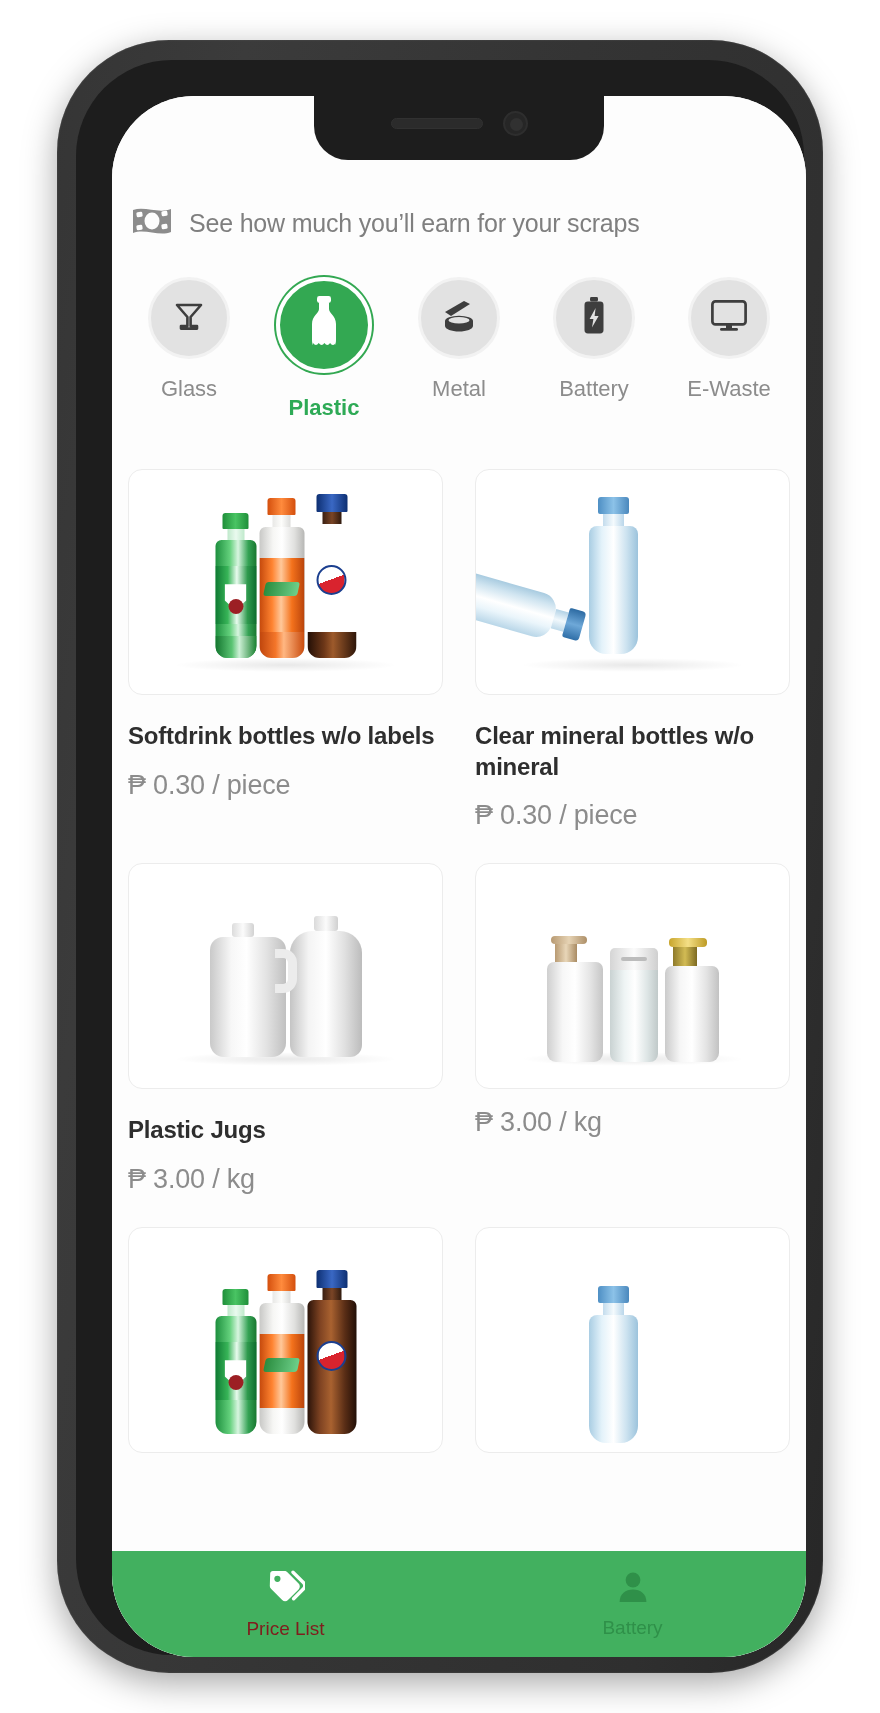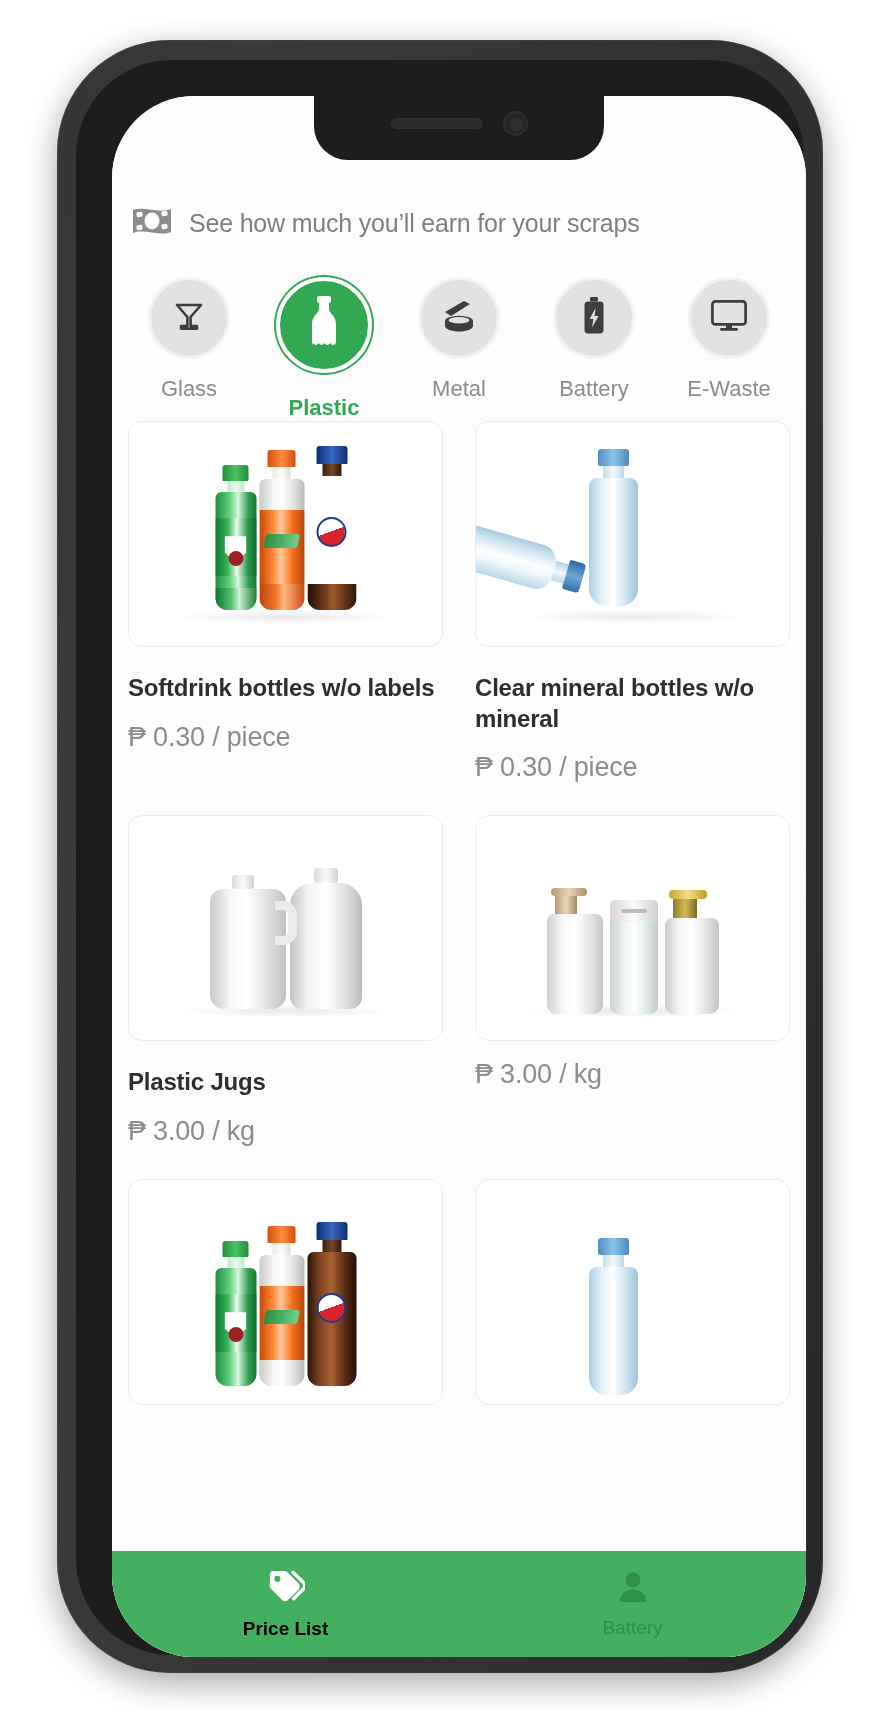--- a/index.html
+++ b/index.html
@@ -152,20 +152,21 @@
     color: #8c8c8c;
   }
   .category-item.active .cat-label {
     margin-top: 22px;
     color: #2eaa56;
     font-weight: bold;
   }
 
   
   #product-grid {
+    margin-top: 48px;
     padding: 0 16px;
     display: grid;
     grid-template-columns: 1fr 1fr;
     column-gap: 22px;
     row-gap: 12px;
     gap: 32px;
   }
   .product-card { display: flex; flex-direction: column; }
   .product-thumb {
     width: 100%;
@@ -204,21 +205,21 @@
   .nav-item {
     flex: 1;
     display: flex;
     flex-direction: column;
     align-items: center;
     justify-content: center;
     gap: 9px;
     cursor: pointer;
   }
   .nav-label { font-size: 19px; color: #2f9049; }
-  .nav-item.active .nav-label { color: #000000; font-weight: bold; }
+  .nav-item.active .nav-label { color: #7f1d1d; font-weight: normal; }
 
   
   .art { position: absolute; left: 0; top: 0; width: 100%; height: 100%; }
   .art-stage {
     position: absolute;
     left: 50%; bottom: 16%;
     transform: translateX(-50%);
     display: flex;
     align-items: flex-end;
     gap: 2px;

